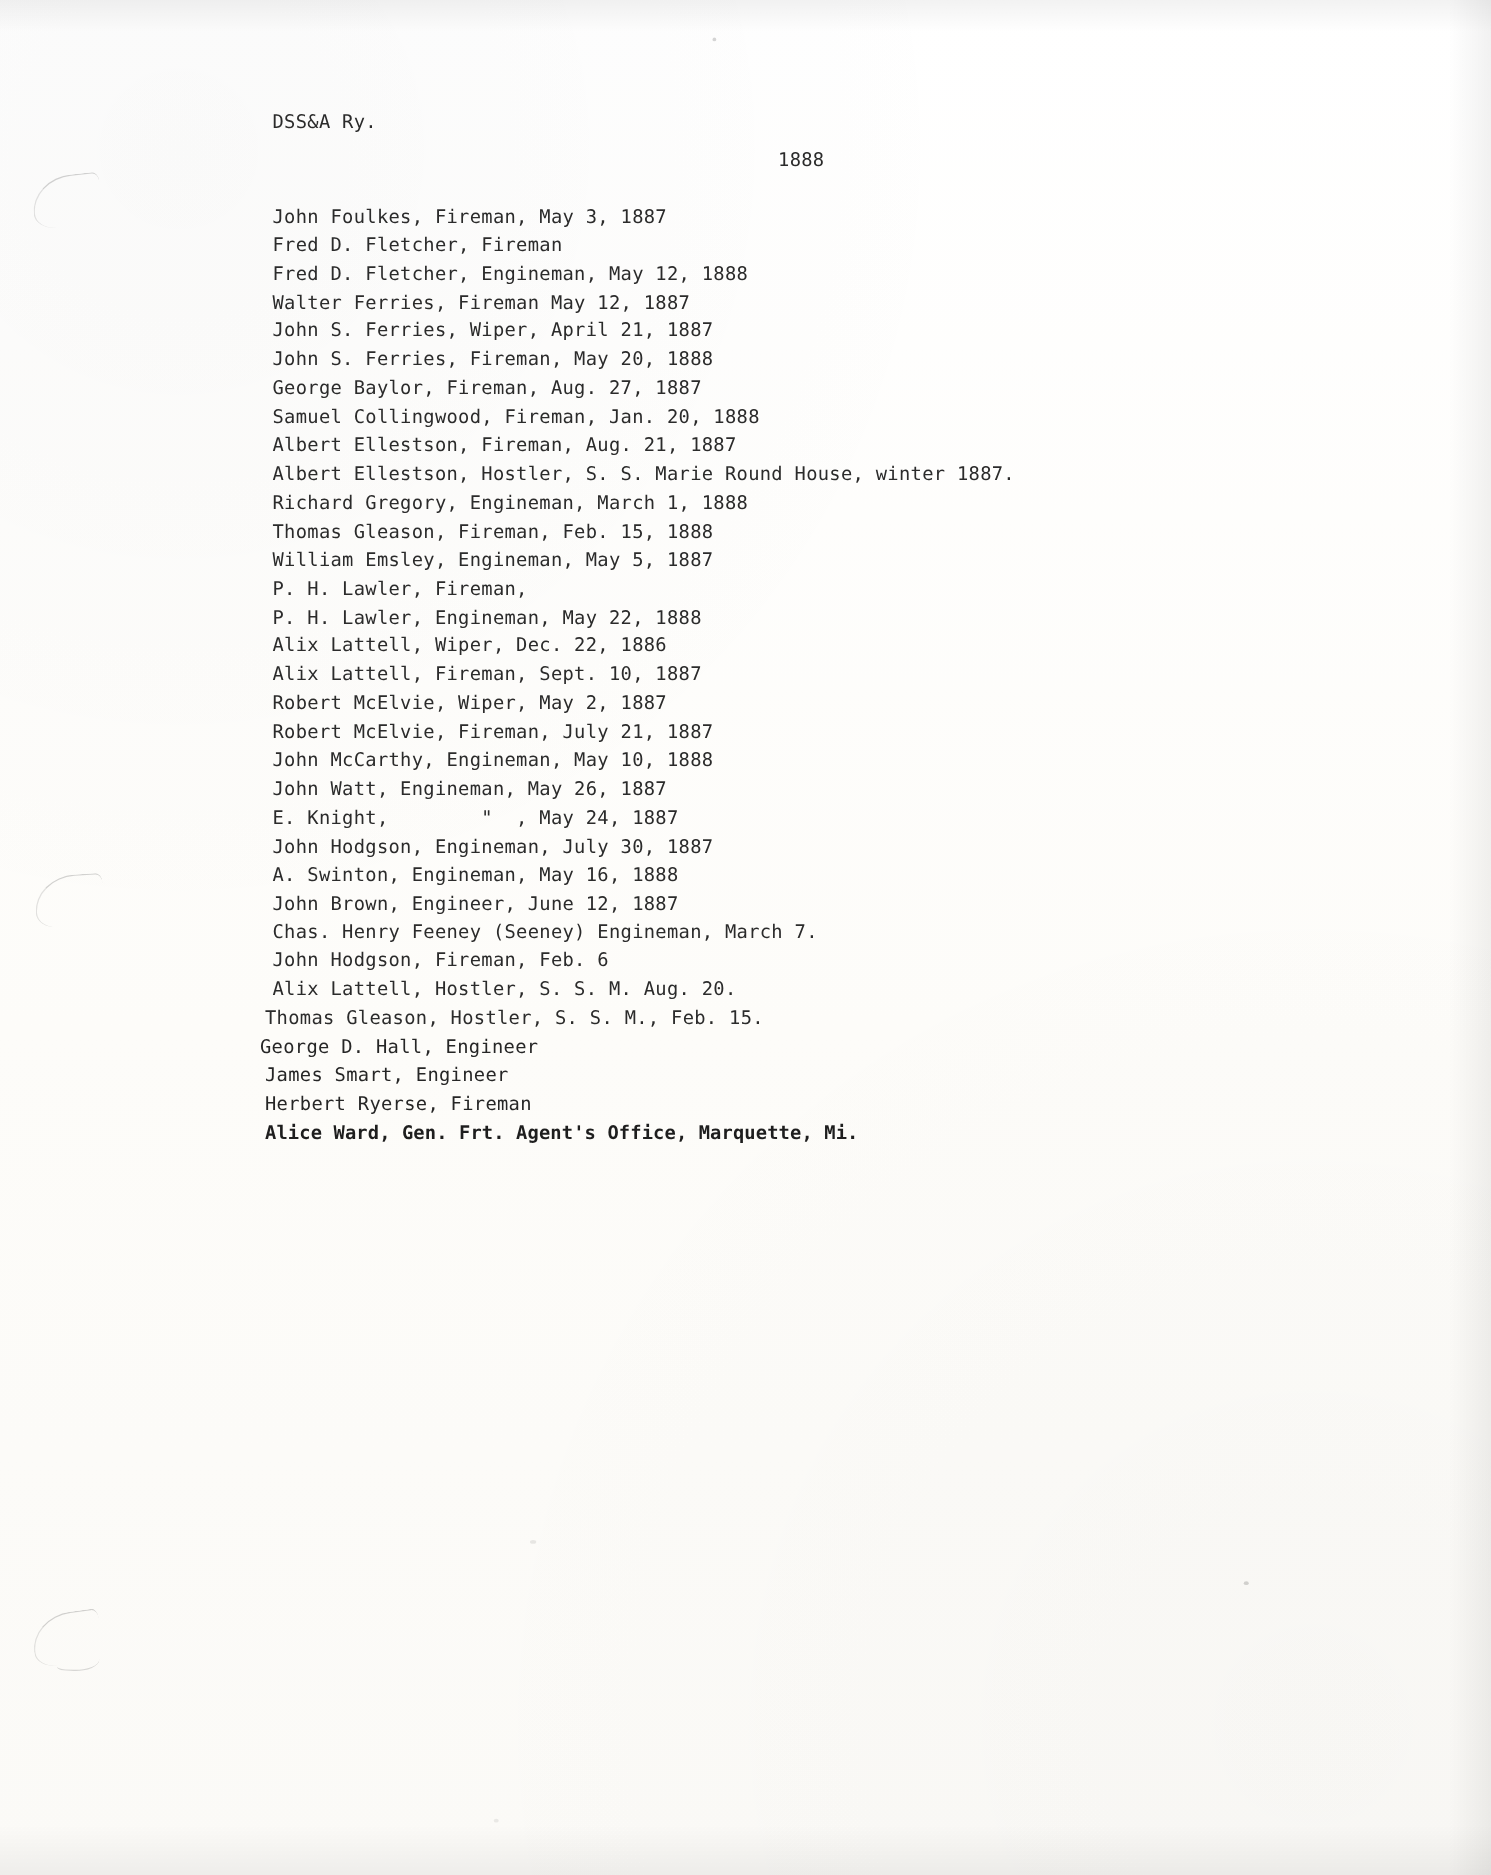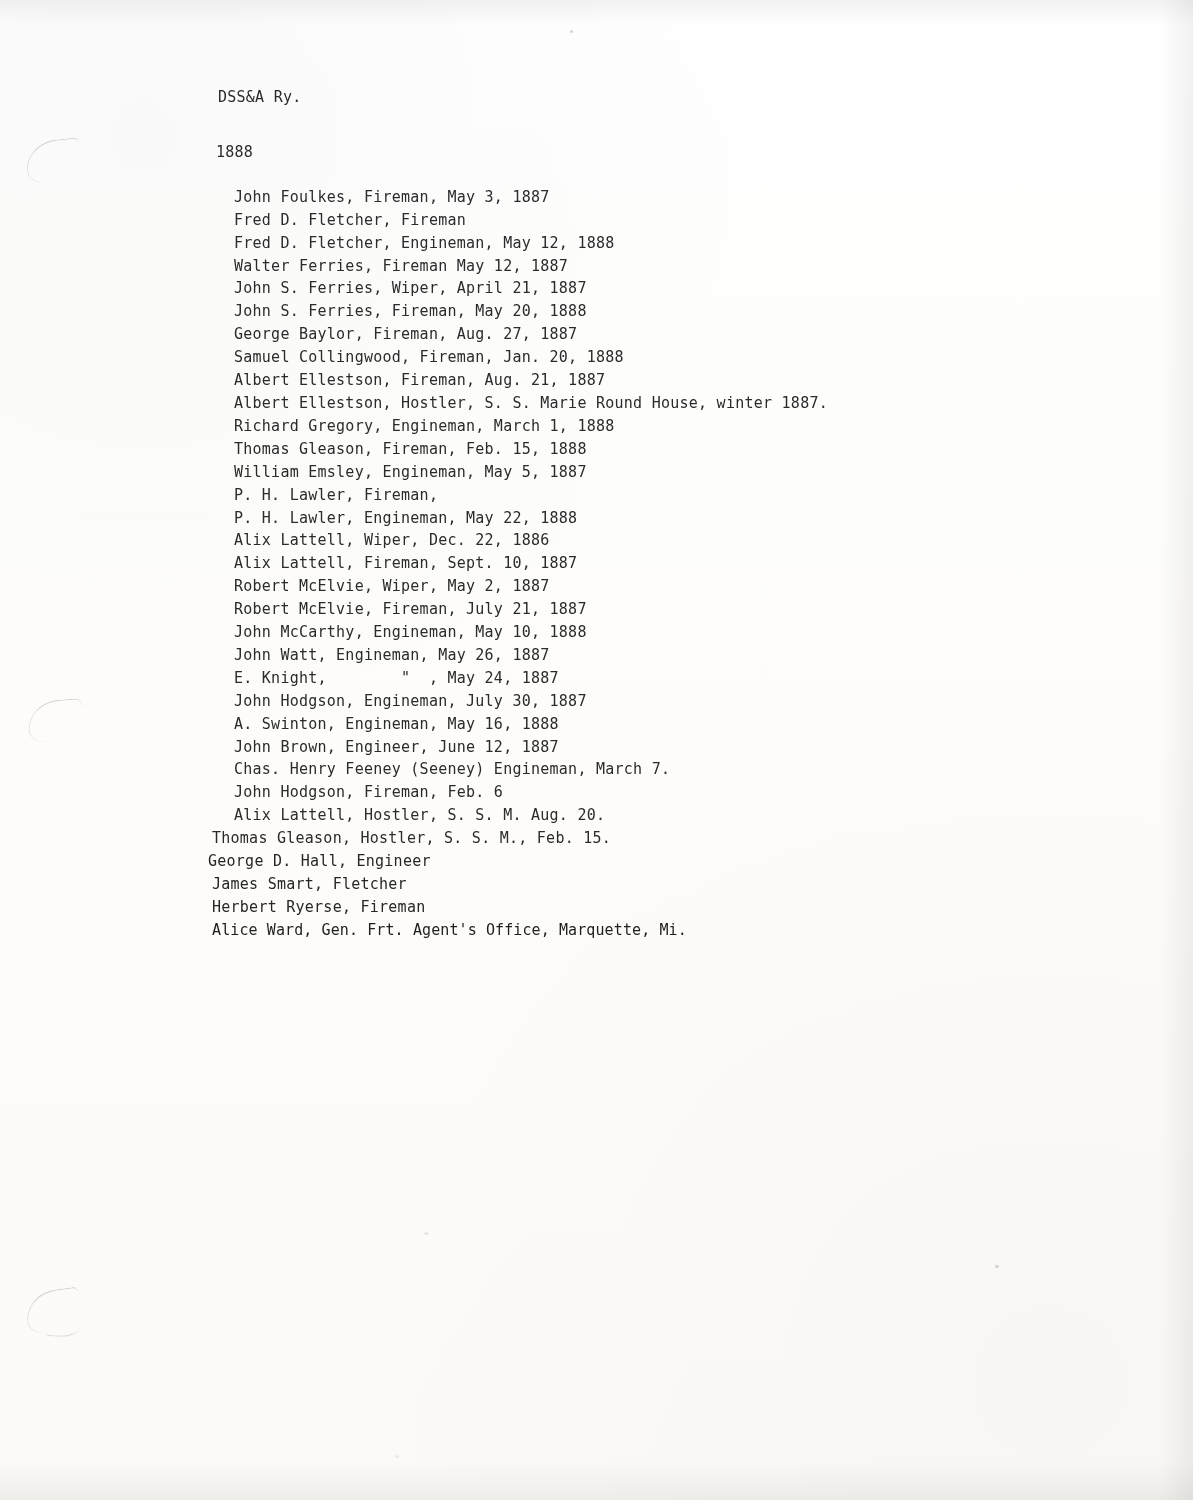--- a/index.html
+++ b/index.html
@@ -88,38 +88,39 @@
     letter-spacing: 0.25px;
     white-space: pre;
     font-family: "DejaVu Sans Mono", monospace;
   }
 
   .header-line {
     margin-left: 12px;
   }
   .year-line {
     margin-left: 10px;
-    margin-top: 32px;
+    margin-top: 8px;
+    text-align: center;
   }
 
   .entries {
     margin-top: 22px;
   }
 
   .entry {
-    margin-left: 28px;
+    margin-left: 12px;
     white-space: pre;
   }
 
   
   .entry.shift-1 { margin-left: 6px; }
   .entry.shift-2 { margin-left: 2px; }
 
   .entry.bold-line {
-    font-weight: normal;
+    font-weight: bold;
     color: #1e1e1e;
     margin-left: 6px;
     letter-spacing: 0.1px;
   }
   .entry.semi {
     color: #262626;
   }
 </style>
 </head>
 <body>
@@ -169,19 +170,19 @@
       <div class="typed entry">John Watt, Engineman, May 26, 1887</div>
       <div class="typed entry">E. Knight,        "  , May 24, 1887</div>
       <div class="typed entry">John Hodgson, Engineman, July 30, 1887</div>
       <div class="typed entry">A. Swinton, Engineman, May 16, 1888</div>
       <div class="typed entry">John Brown, Engineer, June 12, 1887</div>
       <div class="typed entry">Chas. Henry Feeney (Seeney) Engineman, March 7.</div>
       <div class="typed entry">John Hodgson, Fireman, Feb. 6</div>
       <div class="typed entry">Alix Lattell, Hostler, S. S. M. Aug. 20.</div>
       <div class="typed entry shift-1">Thomas Gleason, Hostler, S. S. M., Feb. 15.</div>
       <div class="typed entry shift-2 semi">George D. Hall, Engineer</div>
-      <div class="typed entry shift-1 semi">James Smart, Fletcher</div>
+      <div class="typed entry shift-1 semi">James Smart, Engineer</div>
       <div class="typed entry shift-1 semi">Herbert Ryerse, Fireman</div>
       <div class="typed entry bold-line">Alice Ward, Gen. Frt. Agent's Office, Marquette, Mi.</div>
     </div>
 
   </div>
 </div>
 
 </body></html>

